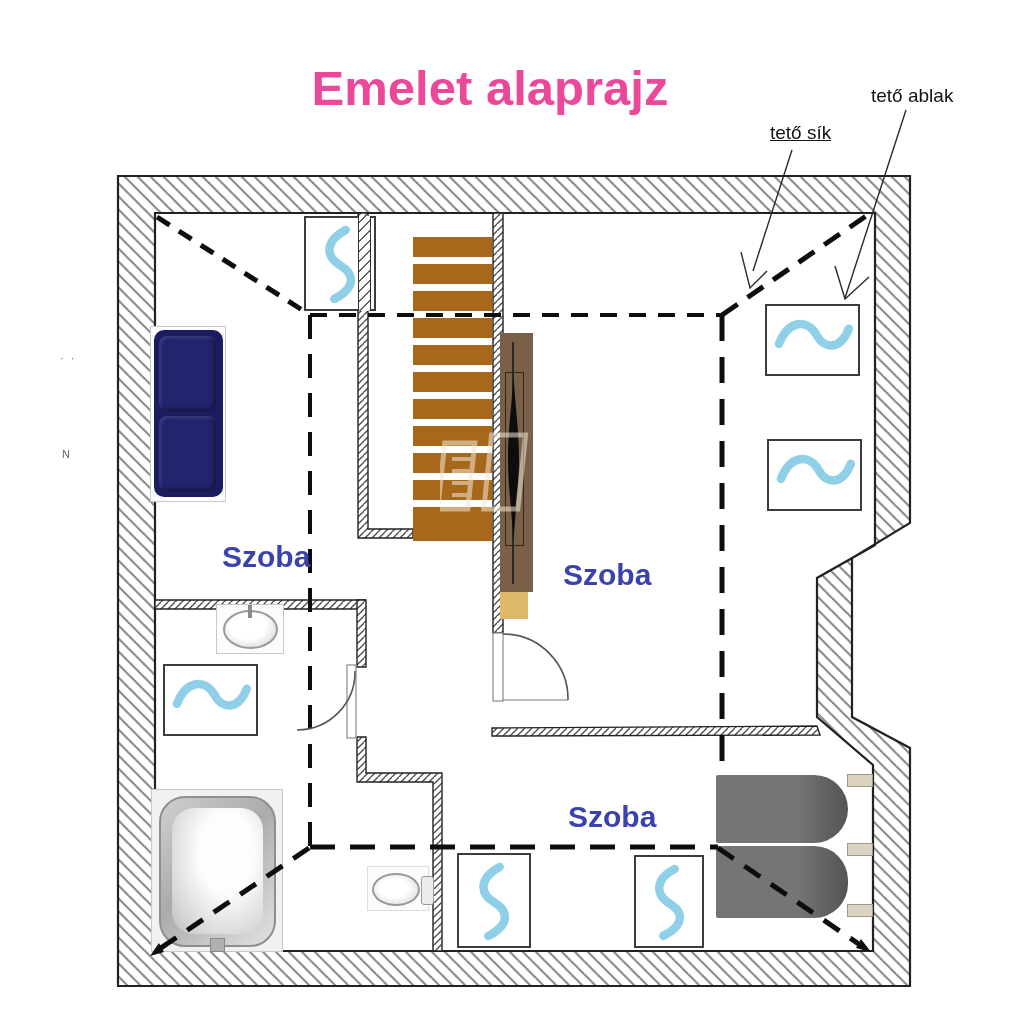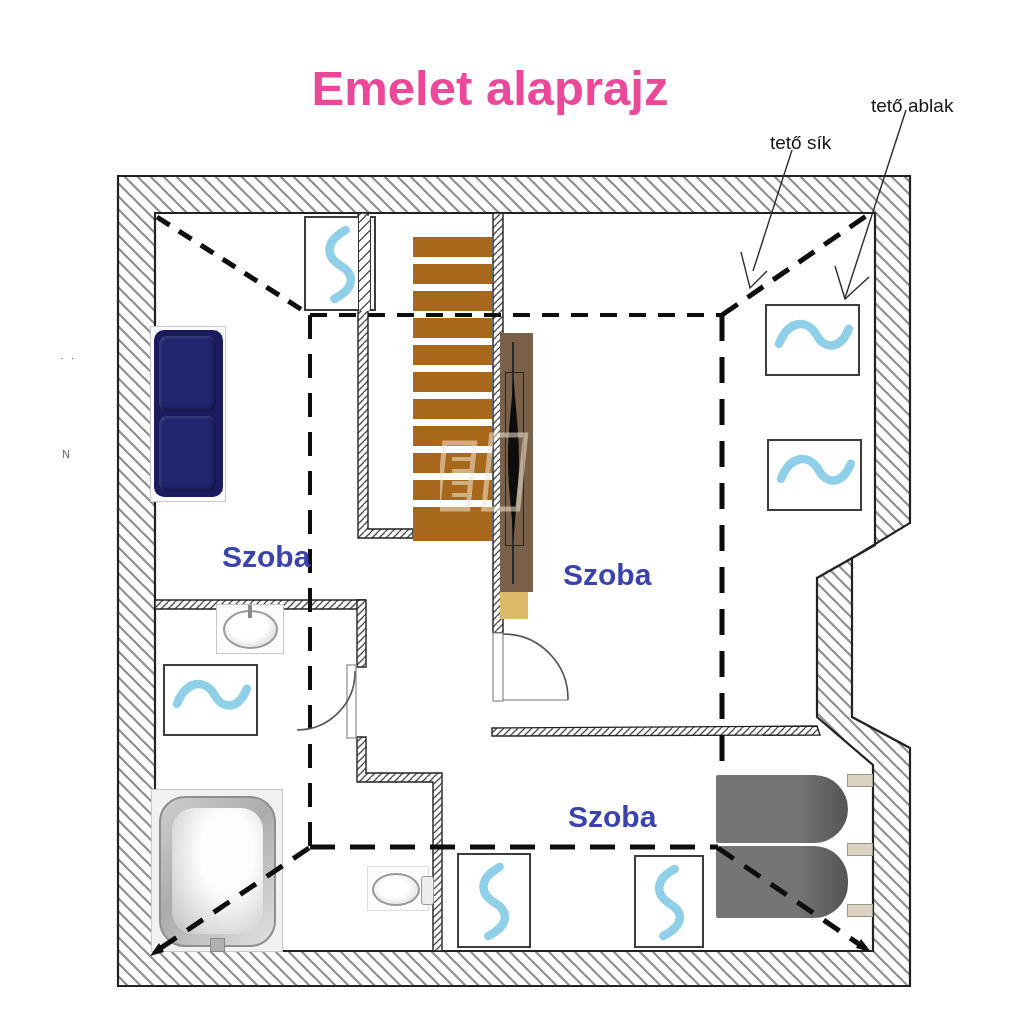--- a/index.html
+++ b/index.html
@@ -1,20 +1,20 @@
 <!DOCTYPE html>
 <html><head>
 <meta charset="utf-8">
 <style>
   html,body{margin:0;padding:0;background:#fff;}
   .stage{position:relative;width:1017px;height:1024px;background:#fff;
          font-family:"Liberation Sans",sans-serif;overflow:hidden;}
   .layer{position:absolute;left:0;top:0;}
   .lbl{position:absolute;font-weight:bold;color:#3a43ad;font-size:30px;white-space:nowrap;}
-  .ann{position:absolute;color:#141414;font-size:19px;white-space:nowrap;margin-top:10px;}
+  .ann{position:absolute;color:#141414;font-size:19px;white-space:nowrap;}
   .title{position:absolute;left:290px;top:60px;width:400px;text-align:center;
          font-size:49px;font-weight:bold;color:#ec4899;white-space:nowrap;}
   .box{position:absolute;background:#fff;border:2px solid #3c3c3c;box-sizing:border-box;}
   .box svg{display:block;width:100%;height:100%;}
   .backing{position:absolute;background:#fcfcfc;border:1px solid #c8c8c8;box-sizing:border-box;}
   .sofa{position:absolute;left:154px;top:330px;width:69px;height:167px;background:#1b1c60;border-radius:10px;}
   .cushion{position:absolute;left:5px;width:57px;background:#22246e;border-radius:8px;
            box-shadow:inset 2px 2px 3px rgba(255,255,255,.12), inset -2px -2px 4px rgba(0,0,0,.45);}
   .steps{position:absolute;left:413px;top:237px;width:79px;height:308px;}
   .step{position:absolute;left:0;width:79px;height:20px;background:#a8681c;}
@@ -204,21 +204,21 @@
     <svg class="wm-icon" viewBox="0 0 96 86">
       <g stroke="#f2e8d4" stroke-width="5" fill="none">
         <rect x="6" y="12" width="30" height="66" transform="skewX(-6)"></rect>
         <rect x="52" y="4" width="34" height="74" transform="skewX(-6)"></rect>
         <path d="M12,28 h20 M12,40 h20 M12,52 h20 M12,64 h20" stroke-width="4"></path>
       </g>
     </svg>
   </div>
 
   <div class="title">Emelet alaprajz</div>
-  <div class="ann" style="left:770px;top:122px;">tető sík</div>
+  <div class="ann" style="left:770px;top:122px;text-decoration:underline;">tető sík</div>
   <div class="ann" style="left:871px;top:85px;">tető ablak</div>
 
   <div class="lbl" style="left:222px;top:540px;">Szoba</div>
   <div class="lbl" style="left:563px;top:558px;">Szoba</div>
   <div class="lbl" style="left:568px;top:800px;">Szoba</div>
 
   <div class="mark" style="left:60px;top:352px;">· ·</div>
   <div class="mark" style="left:62px;top:448px;">N</div>
 </div>
 

